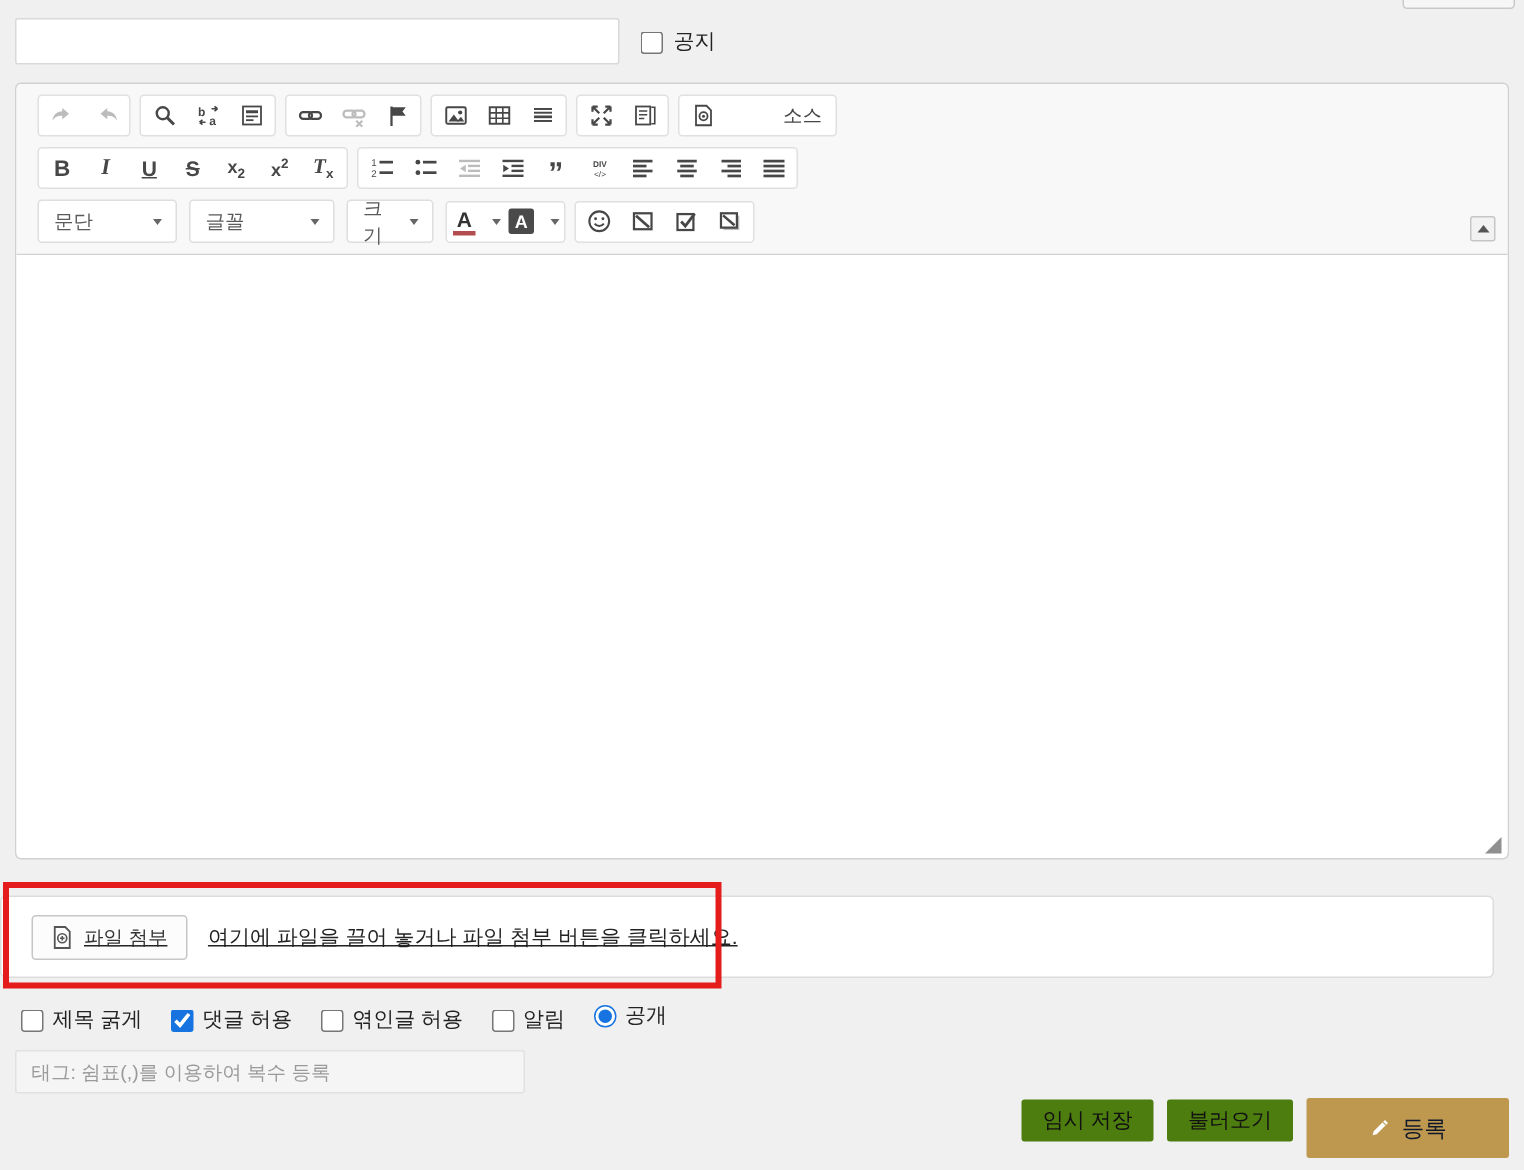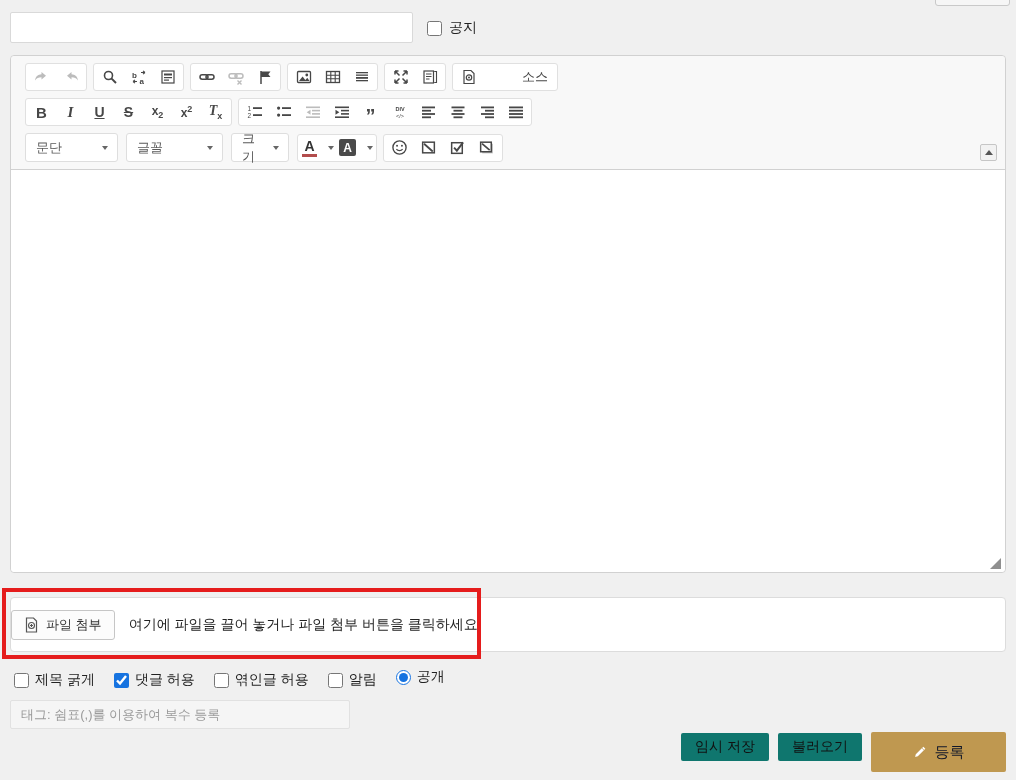--- a/index.html
+++ b/index.html
@@ -82,23 +82,23 @@
   }
   .collapse-btn .tri { width:0; height:0; border-left:4px solid transparent; border-right:4px solid transparent;
                        border-bottom:5px solid #555; }
   .content { flex:1; background:#fff; outline:none; }
   .bottombar { height:16px; position:relative; background:#fff; border-radius:0 0 4px 4px; }
   .grip { position:absolute; right:4px; bottom:3px; width:0; height:0;
           border-left:11px solid transparent; border-bottom:11px solid #8f8f8f; cursor:nwse-resize; }
 
   
   .attach-panel {
-    position:absolute; left:10px; top:597px; width:996px; height:55px;
+    position:absolute; left:0; top:597px; width:996px; height:55px;
     background:#fff; border:1px solid #dcdcdc; border-radius:4px;
-    display:flex; align-items:center; 
+    display:flex; align-items:center; padding-left:20px;text-decoration:underline;
   }
   .attach-btn {
     height:30px; display:inline-flex; align-items:center; gap:7px; padding:0 12px;
     background:#fcfcfc; border:1px solid #c6c6c6; border-radius:3px;
     font-size:13px; color:#333; font-family:inherit; cursor:pointer;
   }
   .attach-hint { margin-left:14px; font-size:14px; color:#222; }
   .annotation-box {
     position:absolute; left:2px; top:588px; width:479px; height:71px;
     border:4px solid #e51c1c; pointer-events:none; z-index:50;
@@ -109,21 +109,21 @@
   .opt-item { display:flex; align-items:center; gap:6px; }
   .opt-item.radio-item { margin-top:-6px; }
   .tag-input {
     position:absolute; left:10px; top:700px; width:340px; height:29px;
     background:#f5f5f5; border:1px solid #e1e1e1; border-radius:2px;
     padding:0 10px; font-size:13px; font-family:inherit; color:#444; outline:none;
   }
   .tag-input::placeholder { color:#9a9a9a; }
   .footer { position:absolute; top:732px; right:10px; display:flex; align-items:flex-start; gap:9px; }
   .btn-gray {
-    margin-top:1px; height:28px; padding:0 14px; background:#0f766e; border:none; border-radius:2px;
+    margin-top:1px; height:28px; padding:0 14px; background:#4d7c0f; border:none; border-radius:2px;
     font-size:14px; color:#111; font-family:inherit; cursor:pointer;
   }
   .btn-gold {
     height:40px; width:135px; background:#bf9850; border:none; border-radius:2px;
     color:#0f172a; font-size:15px; font-family:inherit; cursor:pointer;
     display:inline-flex; align-items:center; justify-content:center; gap:8px;
   }
 </style>
 </head>
 <body>

